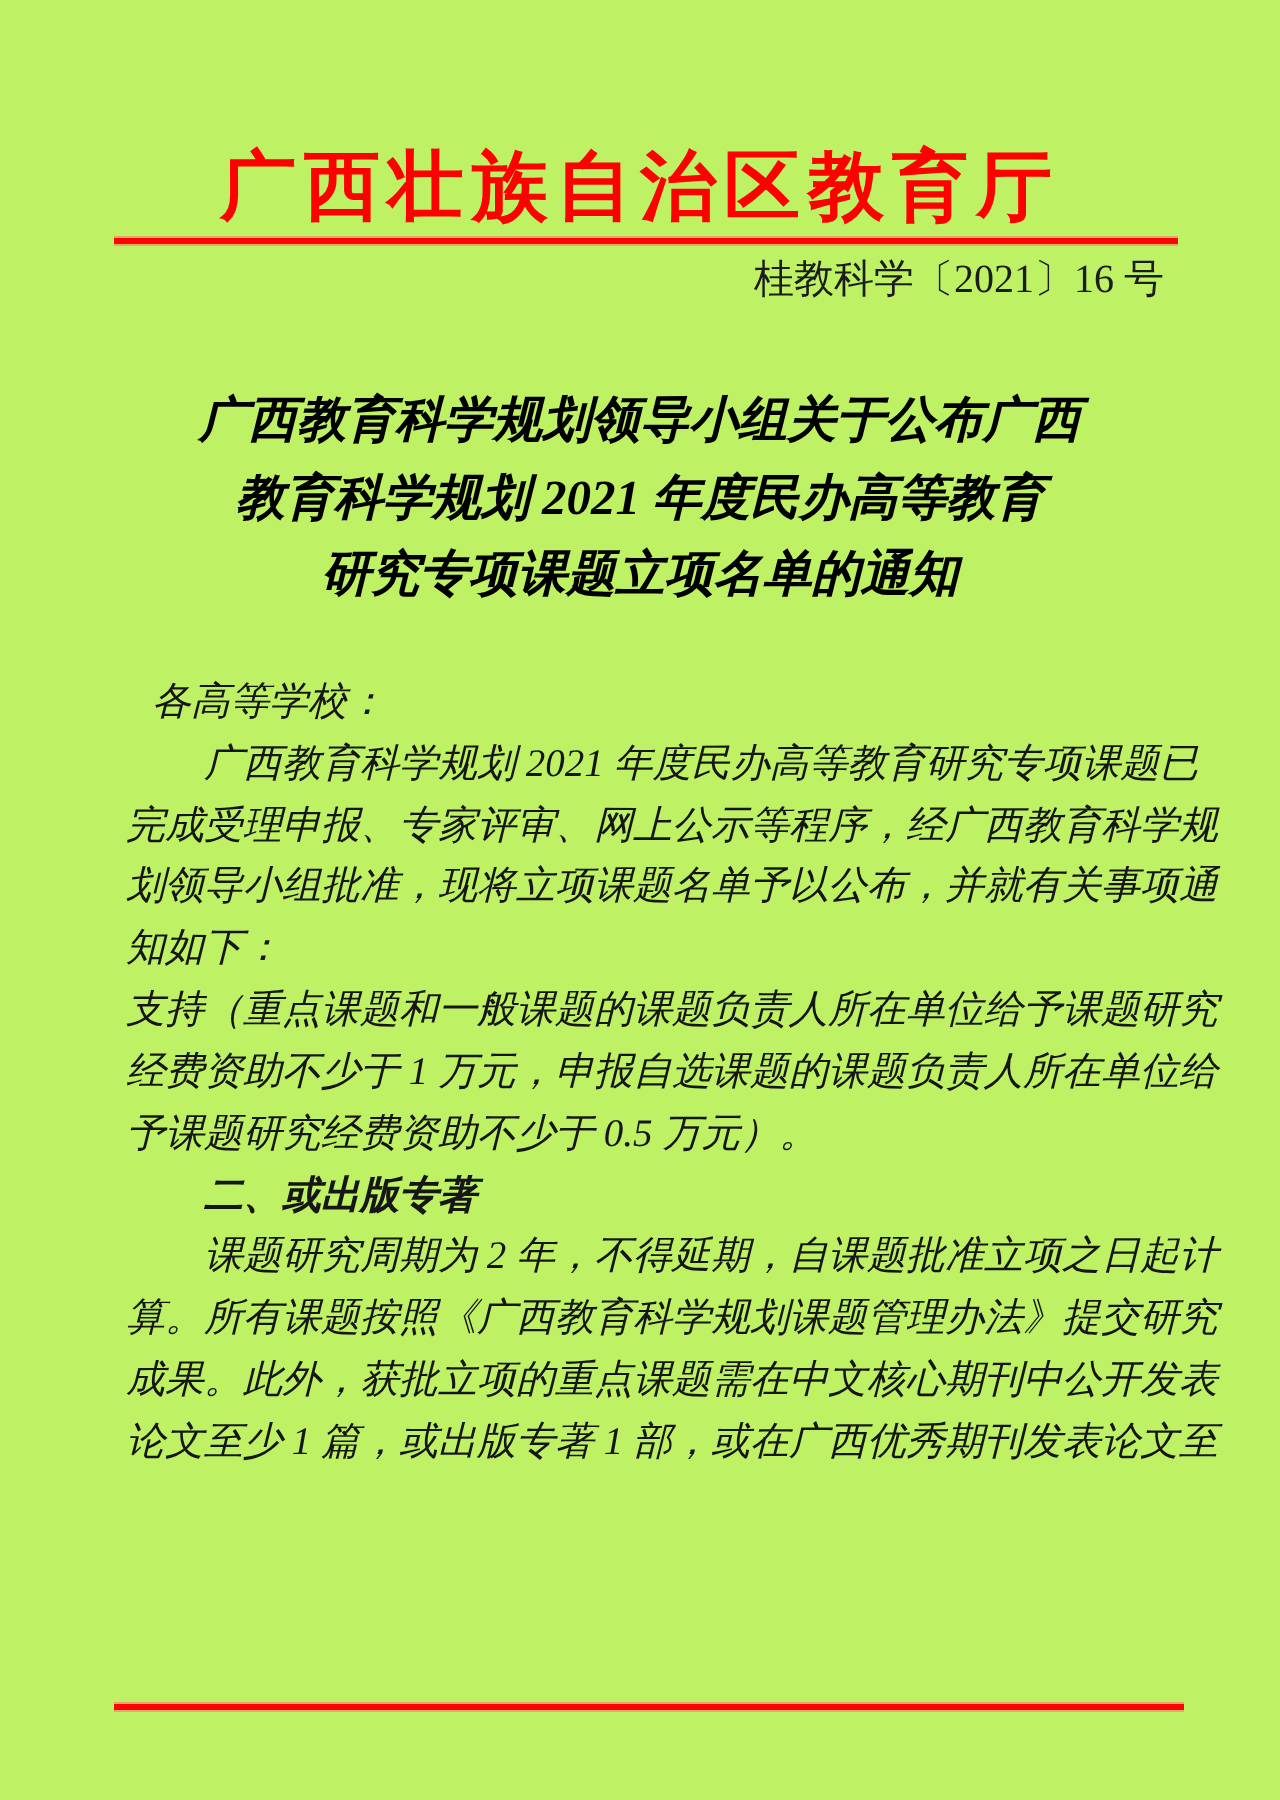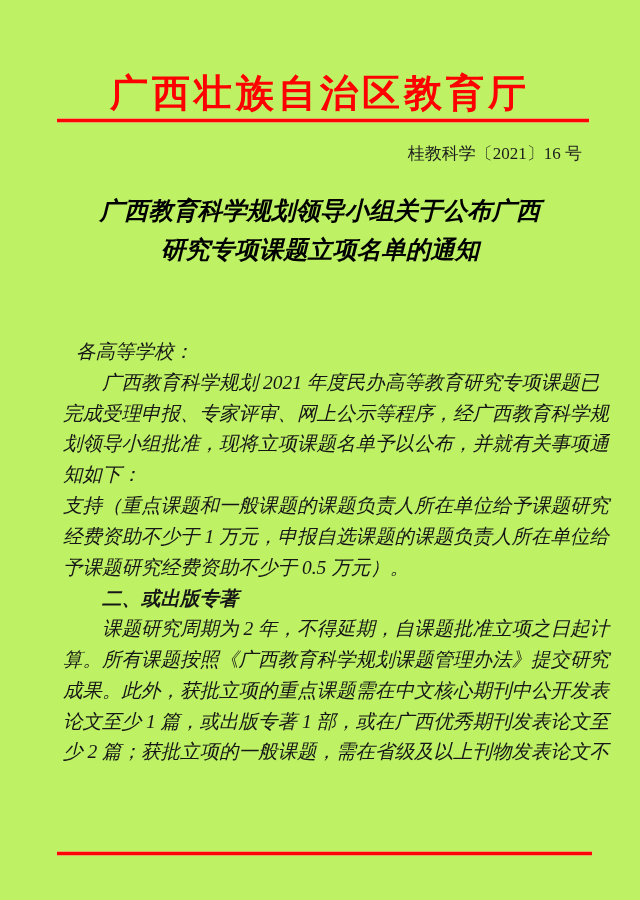--- a/index.html
+++ b/index.html
@@ -29,23 +29,23 @@
   .rule {
     position: absolute;
     height: 3px;
     background: #fe0504;
     box-shadow: 0 -1px 0 rgba(255,110,110,0.55), 0 1px 0 rgba(255,110,110,0.55);
   }
   .rule-top { top: 119px; left: 57px; width: 532px; }
   .rule-bottom { top: 852px; left: 57px; width: 535px; }
   .doc-number {
     position: absolute;
-    top: 142px;
+    top: 126px;
     right: 58px;
-    font-size: 17px;
+    font-size: 20px;
     color: #1c1c1c;
     white-space: nowrap;
   }
   .doc-title {
     position: absolute;
     top: 192px;
     left: 30px;
     right: 30px;
     text-align: center;
     font-size: 24.5px;
@@ -78,38 +78,38 @@
 <div class="page">
 
   <h1 class="org-name">广西壮族自治区教育厅</h1>
 
   <div class="rule rule-top"></div>
 
   <div class="doc-number">桂教科学〔2021〕16 号</div>
 
   <div class="doc-title">
     <div class="line">广西教育科学规划领导小组关于公布广西</div>
+    <div class="line">教育科学规划 2021 年度民办高等教育</div>
     <div class="line">研究专项课题立项名单的通知</div>
   </div>
 
   <div class="body-text">
     <div class="line salutation">各高等学校：</div>
 
     <div class="line indent">广西教育科学规划 2021 年度民办高等教育研究专项课题已</div>
     <div class="line">完成受理申报、专家评审、网上公示等程序，经广西教育科学规</div>
     <div class="line">划领导小组批准，现将立项课题名单予以公布，并就有关事项通</div>
     <div class="line">知如下：</div>
 
     <div class="line">支持（重点课题和一般课题的课题负责人所在单位给予课题研究</div>
     <div class="line">经费资助不少于 1 万元，申报自选课题的课题负责人所在单位给</div>
     <div class="line">予课题研究经费资助不少于 0.5 万元）。</div>
 
     <div class="line sec-heading">二、或出版专著</div>
     <div class="line indent">课题研究周期为 2 年，不得延期，自课题批准立项之日起计</div>
     <div class="line">算。所有课题按照《广西教育科学规划课题管理办法》提交研究</div>
     <div class="line">成果。此外，获批立项的重点课题需在中文核心期刊中公开发表</div>
     <div class="line">论文至少 1 篇，或出版专著 1 部，或在广西优秀期刊发表论文至</div>
-    <div class="line">少 2 篇；获批立项的一般课题，需在省级及以上刊物发表论文不</div>
   </div>
 
   <div class="rule rule-bottom"></div>
 
 </div>
 
 </body></html>

